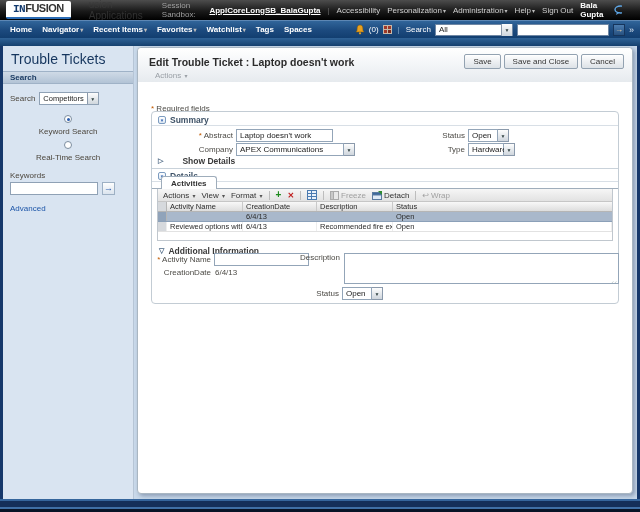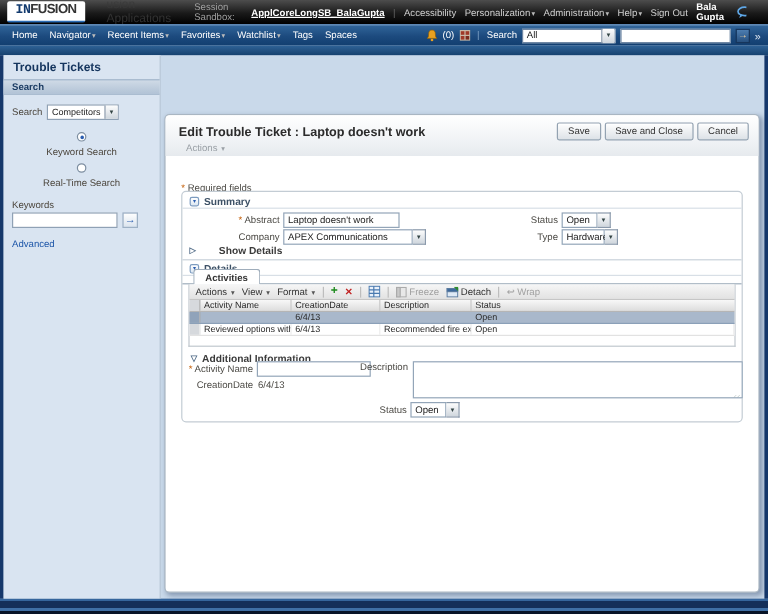--- a/index.html
+++ b/index.html
@@ -20,21 +20,21 @@
   .top-sep { color:#666; }
   .top-link { color:#cfcfcf; cursor:pointer; white-space:nowrap; }
   .top-user { color:#fff; font-weight:bold; }
   .carat { font-size:6px; color:#bbb; margin-left:1px; }
 
   
   .navbar { position:absolute; top:20px; left:0; width:640px; height:18px;
             background:linear-gradient(#31659a,#1c4a7e 55%,#123e70); display:flex; align-items:center;
             border-top:1px solid #5d87b4; }
   .nav-left { display:flex; align-items:center; gap:10px; padding-left:10px; font-size:8px; color:#fff; }
-  .nav-item { cursor:pointer; white-space:nowrap; }
+  .nav-item { cursor:pointer; white-space:nowrap;font-weight:bold; }
   .nav-right { margin-left:auto; display:flex; align-items:center; gap:4px; padding-right:6px; font-size:8px; color:#fff; }
   .pipe { color:#7fa2c6; margin:0 2px; }
   .scope-box { background:#fff; border:1px solid #6f87a4; width:78px; height:12px; display:flex; align-items:center; }
   .scope-box .scope-text { font-size:8px; color:#222; padding-left:3px; flex:1; }
   .dd-btn { width:11px; height:12px; background:linear-gradient(#fdfdfd,#cfd6dd); border-left:1px solid #8a99ab;
             display:flex; align-items:center; justify-content:center; font-size:5px; color:#344; cursor:pointer; }
   .g-search-input { width:92px; height:12px; background:#fff; border:1px solid #6f87a4; font-size:8px; padding:0 2px;
                     font-family:"Liberation Sans", sans-serif; }
   .go-btn { width:12px; height:12px; background:linear-gradient(#4d7db0,#27507f); border:1px solid #16355c;
             color:#ffd9a0; font-size:8px; line-height:10px; text-align:center; cursor:pointer; }
@@ -42,38 +42,38 @@
 
   .substrip { position:absolute; top:38px; left:0; width:640px; height:8px;
               background:linear-gradient(#2f6296,#16416f); }
 
   
   .frame { position:absolute; top:46px; left:0; width:640px; height:453px; background:#16386b; }
   .frame-inner { position:absolute; top:0; left:3px; right:3px; bottom:0; background:#c9d9ea; }
 
   
   .sidebar { position:absolute; top:0; left:0; width:131px; height:100%; background:#d9e4f1; border-right:1px solid #b6c5d6; }
-  .sb-title { padding:5px 16px 4px 8px; font-size:10px; font-weight:bold; color:#15355e; }
+  .sb-title { padding:5px 16px 4px 8px; font-size:14px; font-weight:normal; color:#15355e; }
   .sb-sect { height:13px; background:linear-gradient(#cfdae6,#b2c3d6); border-top:1px solid #9fb2c7; border-bottom:1px solid #9fb2c7;
              font-size:8px; font-weight:bold; color:#1c3c63; padding-left:7px; line-height:12px; }
   .sb-body { padding:8px 7px; font-size:8px; color:#4c463d; }
   .sb-row { display:flex; align-items:center; gap:4px; }
   .sel-box { background:#fff; border:1px solid #8fa1b5; height:13px; display:flex; align-items:center; }
   .sel-text { font-size:7.5px; color:#222; padding:0 3px; white-space:nowrap; }
   .radio-row { display:flex; align-items:center; gap:4px; margin-top:5px;flex-direction:column; }
   .radio { width:8px; height:8px; border-radius:50%; border:1px solid #7c8 da0; border:1px solid #7c8da0; background:#fff; position:relative; }
   .radio.sel::after { content:""; position:absolute; left:1.5px; top:1.5px; width:3px; height:3px; border-radius:50%; background:#2a5db0; }
   .kw-label { margin-top:9px; }
   .kw-input { width:88px; height:13px; background:#fff; border:1px solid #8fa1b5; font-size:8px; font-family:"Liberation Sans",sans-serif; }
   .kw-go { width:13px; height:13px; border:1px solid #9db0c4; background:linear-gradient(#fefefe,#dbe4ee); color:#2a5db0;
            text-align:center; line-height:11px; font-size:9px; cursor:pointer; }
   .adv-link { color:#1c55a8; margin-top:9px; cursor:pointer; }
 
   
-  .mainarea { position:absolute; top:0; left:131px; right:0; bottom:0;margin-top:48px; }
+  .mainarea { position:absolute; top:0; left:131px; right:0; bottom:0; }
   .panel { position:absolute; top:1px; left:3px; right:4px; bottom:5px; background:#fff; border:1px solid #a9b6c2;
            border-radius:4px; box-shadow:2px 2px 4px rgba(20,40,80,0.35); }
   .panel-head { position:absolute; top:0; left:0; right:0; height:34px; border-radius:4px 4px 0 0;
                 background:linear-gradient(#ffffff,#eef1f4 70%,#e6eaee); }
   .p-title { position:absolute; top:8px; left:11px; font-size:10.5px; font-weight:bold; color:#2b2b2b; }
   .head-btns { position:absolute; top:6px; right:8px; display:flex; gap:3px; }
   .btn { font-size:8px; color:#333; padding:2px 8px; background:linear-gradient(#fefefe,#dde2e7);
          border:1px solid #93a2b1; border-radius:2px; cursor:pointer; box-shadow:0 1px 0 rgba(255,255,255,.8) inset; }
   .actions-dis { position:absolute; top:23px; left:17px; font-size:8px; color:#9aa0a6; cursor:default; }
 

